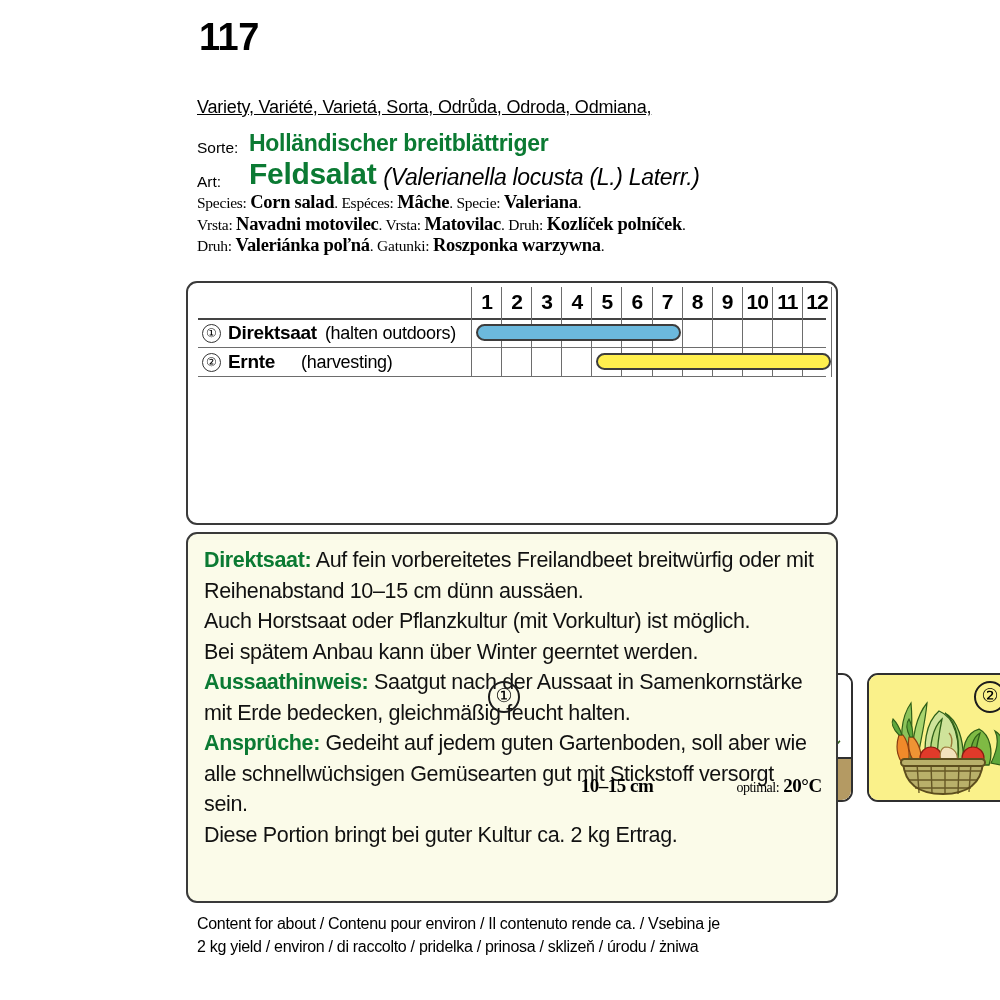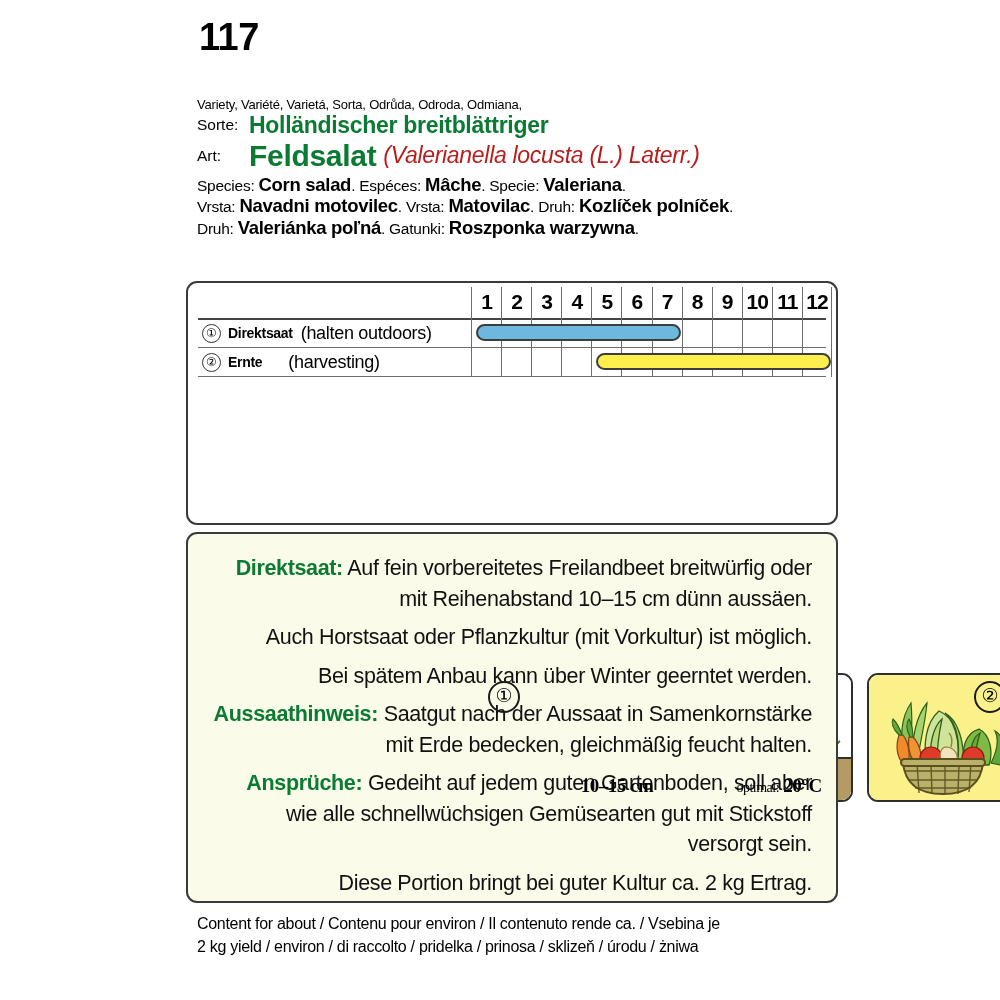--- a/index.html
+++ b/index.html
@@ -33,54 +33,56 @@
     position: absolute;
     left: 197px;
     top: 98px;
     width: 650px;
   }
   .line {
     white-space: nowrap;
     line-height: 1.06;
   }
   .variety-langs {
-    font-size: 13px;
+    font-size: 18px;
     letter-spacing: -0.2px;
-    margin-bottom: 0;
+    margin-bottom: 13px;
+    text-decoration: underline;
   }
   .kv-row {
     display: flex;
-    align-items: center;
+    align-items: flex-end;
     white-space: nowrap;
   }
   .kv-key {
     font-size: 15.5px;
     color: #000;
     min-width: 52px;
   }
   .kv-val-green {
     font-size: 23px;
     font-weight: bold;
     color: #0b7a33;
     letter-spacing: -0.3px;
   }
   .kv-val-green.big {
     font-size: 30px;
   }
   .latin {
     font-size: 23px;
     font-style: italic;
-    color: #b91c1c;
+    color: #000000;
     letter-spacing: -0.3px;
     margin-left: 7px;
   }
   .species-line {
     font-size: 15.5px;
     letter-spacing: -0.25px;
     margin-top: 2px;
+    font-family: Liberation Serif, serif;
   }
   .species-line b {
     font-size: 18.5px;
     font-weight: bold;
     letter-spacing: -0.3px;
   }
 
   
   #calendar-card {
     position: absolute;
@@ -152,21 +154,21 @@
     height: 17px;
     border: 1.4px solid #333;
     border-radius: 50%;
     font-size: 12px;
     line-height: 16px;
     text-align: center;
     margin-right: 7px;
     font-weight: normal;
   }
   .row-main {
-    font-size: 14px;
+    font-size: 19px;
     font-weight: bold;
     letter-spacing: -0.3px;
   }
   .row-sub {
     font-size: 18px;
     letter-spacing: -0.3px;
     margin-left: 8px;
   }
   .row-sub.indent { margin-left: 26px; }
 
@@ -239,22 +241,21 @@
     border: 2px solid #3a3a3a;
     border-radius: 11px;
     box-sizing: border-box;
     padding: 11px 16px 0 16px;
   }
   .instr-p {
     font-size: 21.5px;
     line-height: 1.42;
     letter-spacing: -0.35px;
     color: #111;
-    margin: 8px;
-    text-align: right;
+    margin: 0;
   }
   .instr-head {
     color: #0b7a33;
     font-weight: bold;
   }
 
   
   #footer {
     position: absolute;
     left: 197px;

